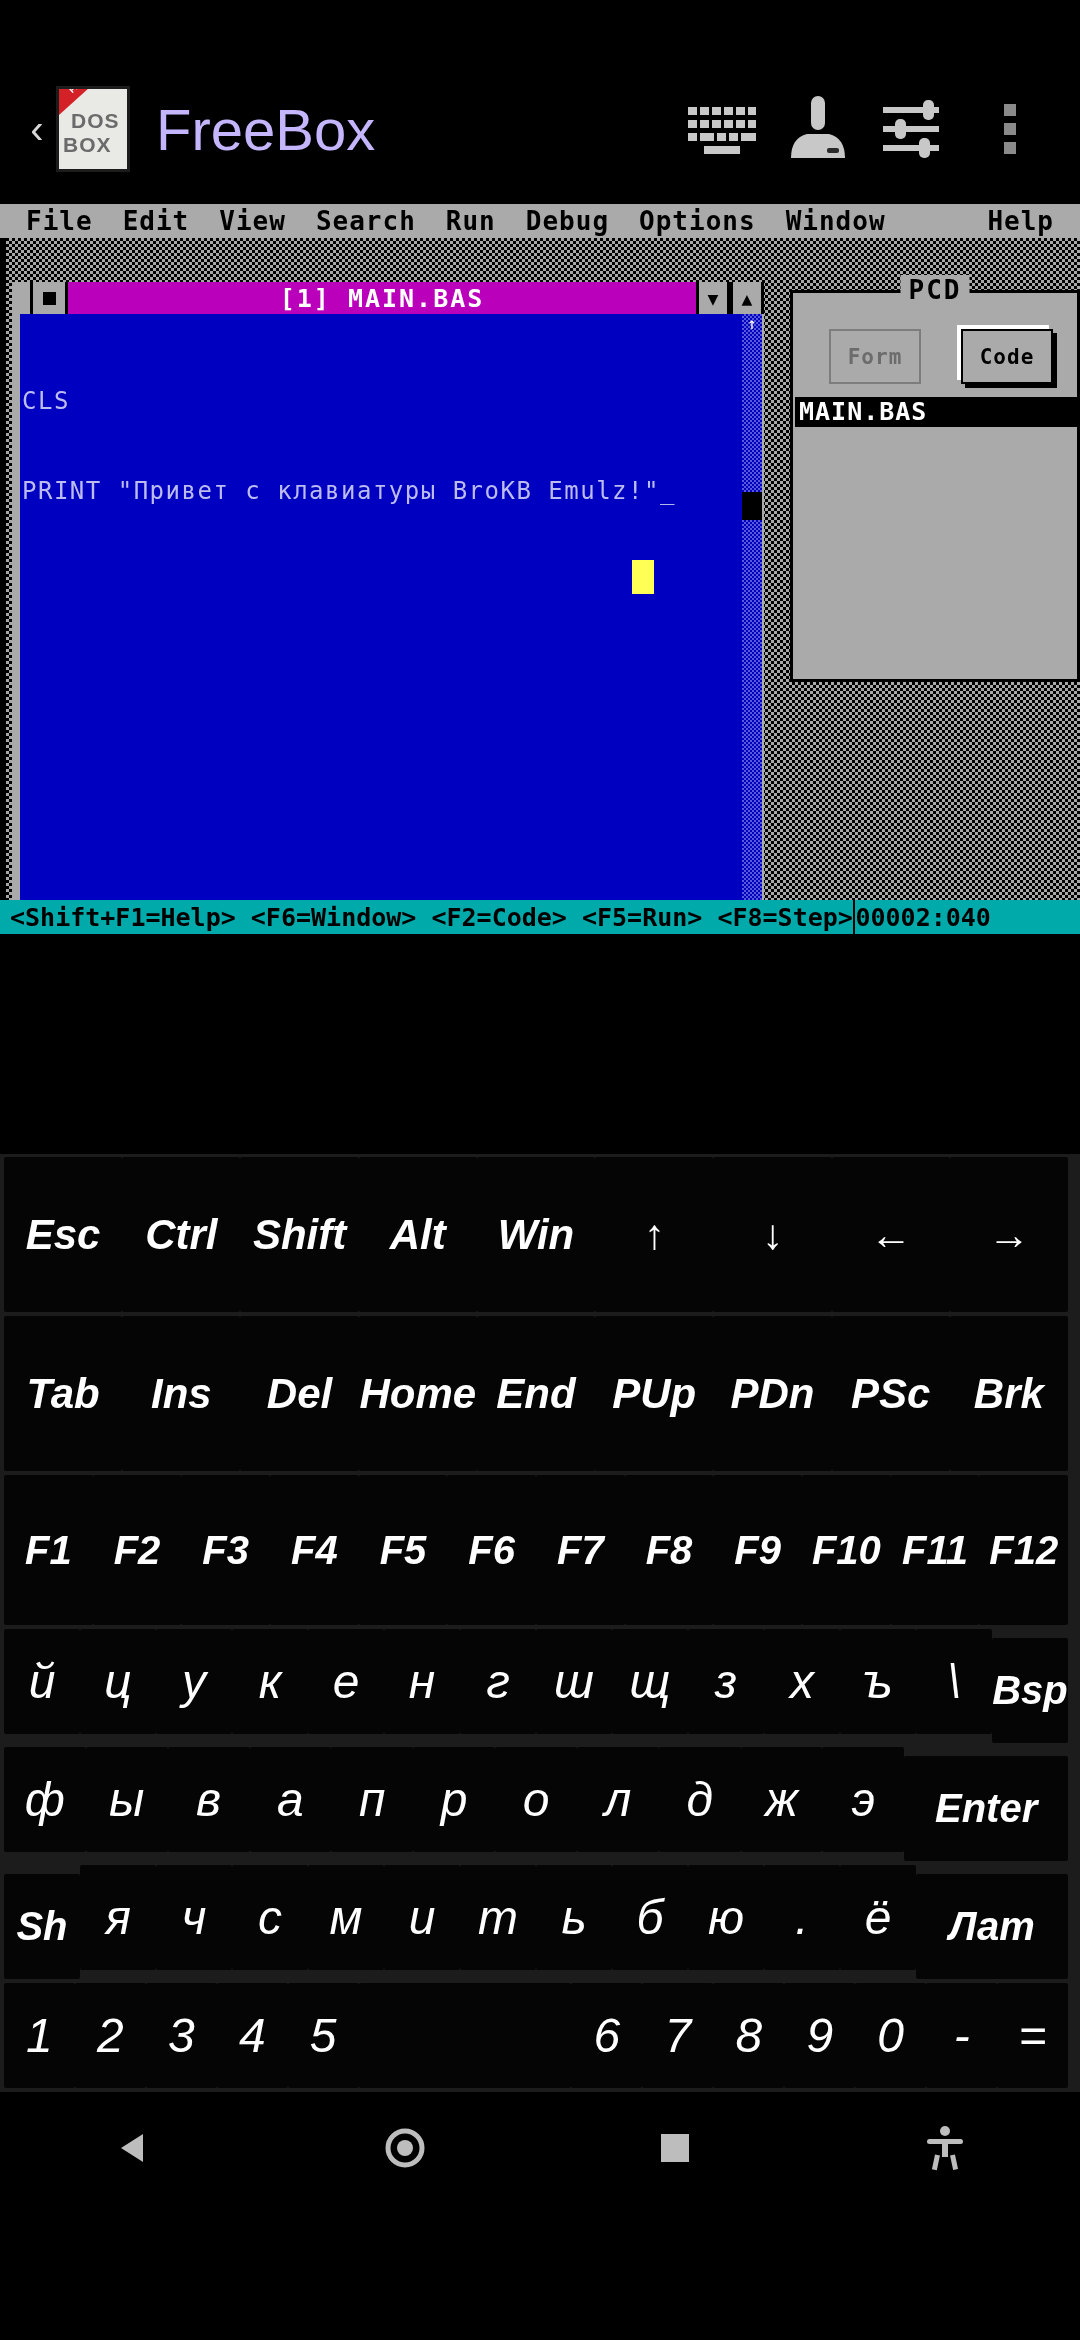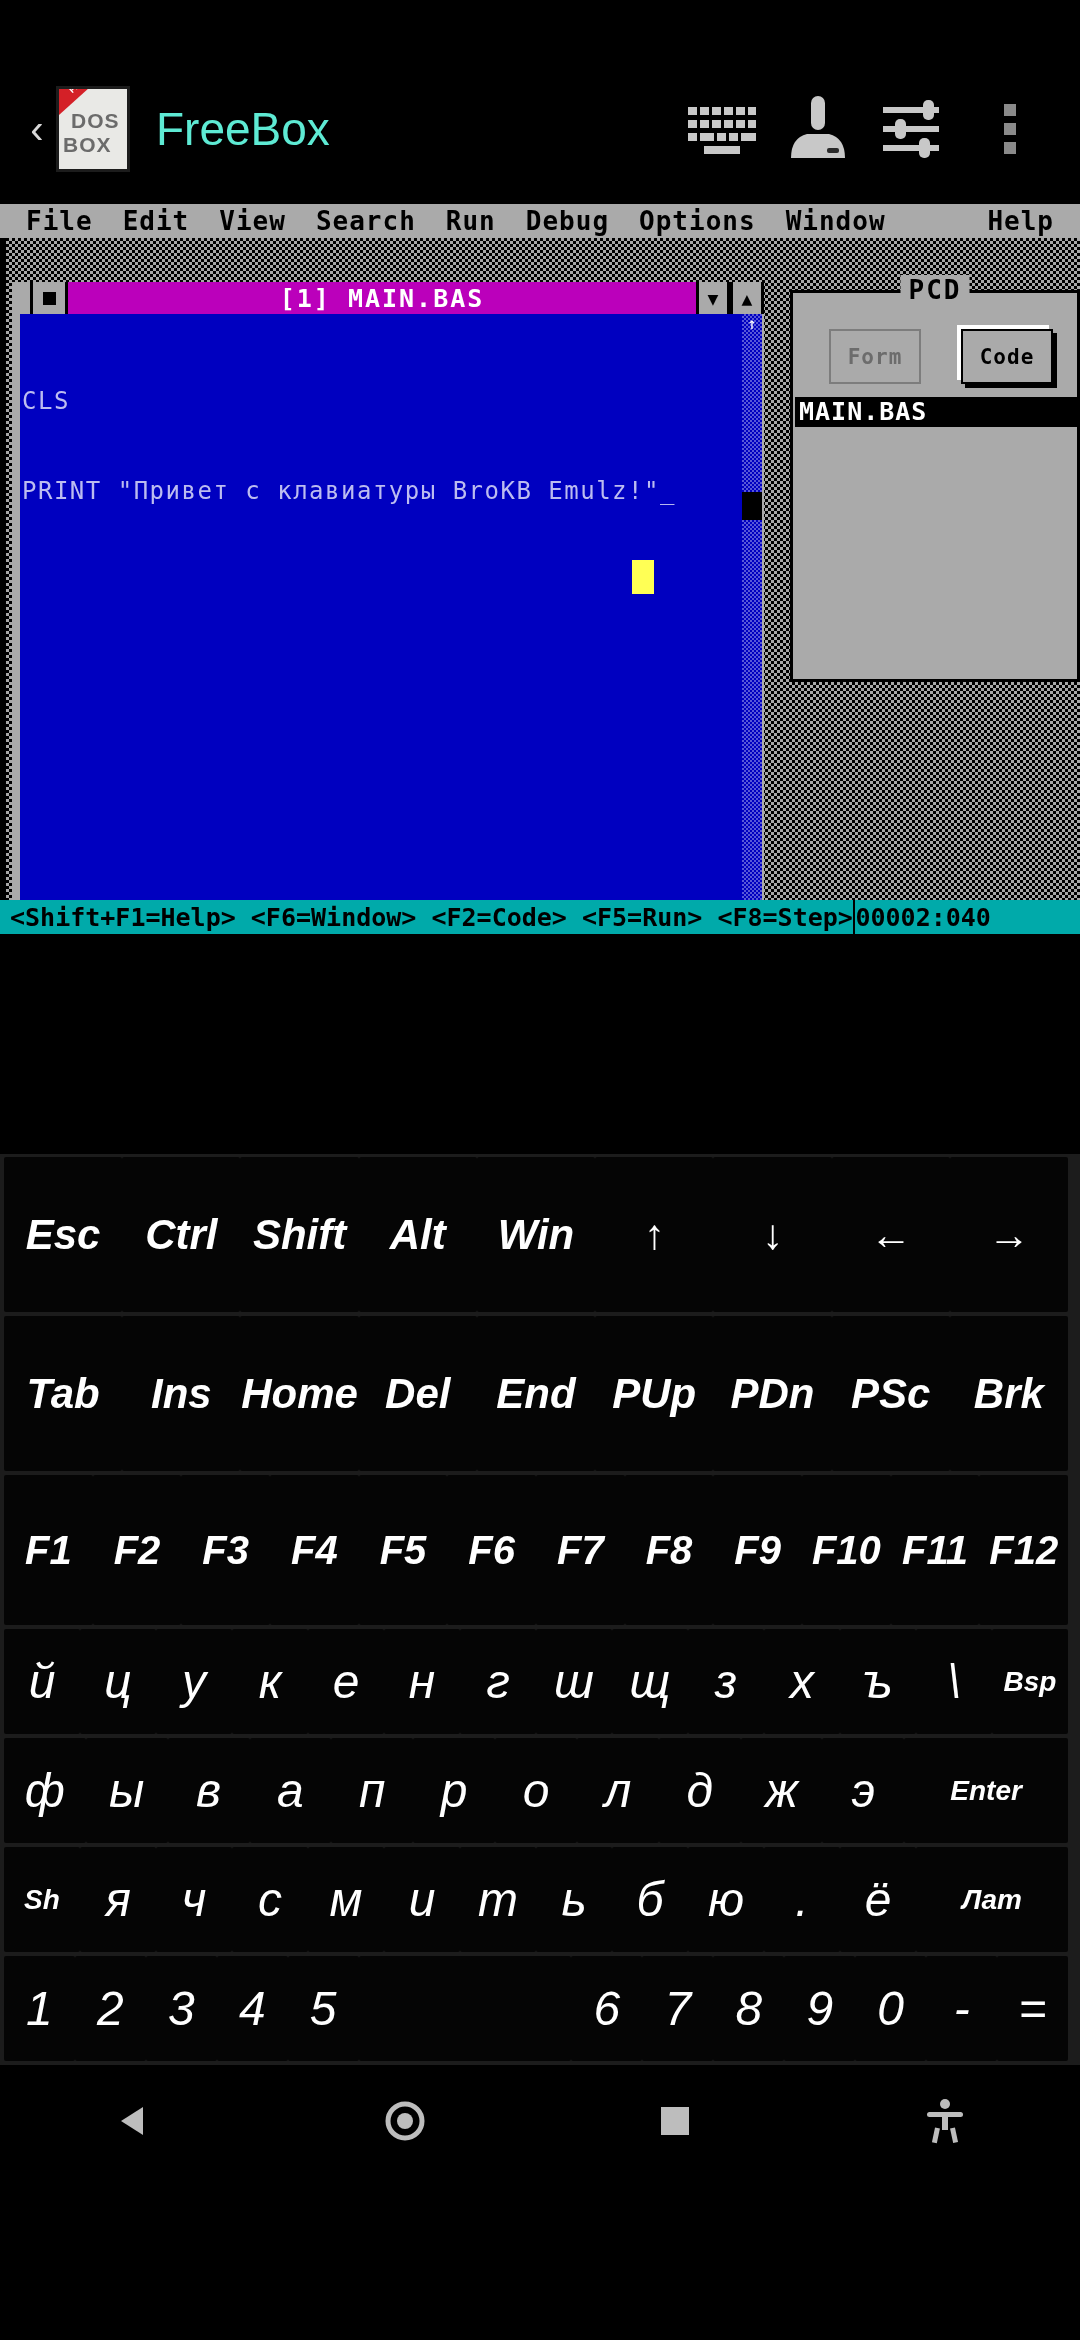--- a/index.html
+++ b/index.html
@@ -33,21 +33,21 @@
   }
   #app-logo .dosword { top: 20px; margin-left: 8px; }
   #app-logo .boxword { top: 44px; }
   #app-logo .freeribbon {
     position: absolute; top: -11px; left: -20px; width: 70px; height: 20px;
     background: #d42027; transform: rotate(-42deg);
     color: #fff; font-size: 9px; font-weight: 700;
     text-align: center; line-height: 20px; padding-left: 14px;
   }
   #app-title {
-    color: #5eead4; font-size: 46px; margin-left: 26px;
+    color: #c4b5fd; font-size: 58px; margin-left: 26px;
     flex: 1 1 auto; white-space: nowrap;
   }
   .toolbtn {
     width: 96px; height: 96px; flex: 0 0 auto;
     display: flex; align-items: center; justify-content: center;
   }
   .toolbtn svg { display: block; }
 
   
   #dos-screen {
@@ -183,21 +183,21 @@
     border-radius: 2px; flex: 1 1 0; min-width: 0;
     font-family: "Liberation Sans", sans-serif;
   }
   .row-fn .key { height: 155px; font-size: 42px; font-weight: 700; }
   .row-nav .key { height: 155px; font-size: 42px; font-weight: 700; }
   .row-f .key { height: 150px; font-size: 40px; font-weight: 700; }
   .row-q .key { height: 105px; font-size: 48px; font-weight: 400; }
   .row-a .key { height: 105px; font-size: 48px; font-weight: 400; }
   .row-z .key { height: 105px; font-size: 48px; font-weight: 400; }
   .row-n .key { height: 105px; font-size: 48px; font-weight: 400; }
-  .key.small { font-size: 28px; font-weight: 700; }
+  .key.small { font-size: 40px; font-weight: 700; margin-top: 9px; }
   .key.wide2 { flex: 2 1 0; }
   .key.wide3 { flex: 3 1 0; }
   .key.blank { background: #050505; }
 
   
   #nav-bar {
     height: 112px; background: #000;
     display: flex; align-items: center; justify-content: space-around;
   }
   #nav-bar .navitem { width: 120px; display: flex; align-items: center; justify-content: center; }
@@ -347,22 +347,22 @@
       <div class="key">Alt</div>
       <div class="key">Win</div>
       <div class="key">↑</div>
       <div class="key">↓</div>
       <div class="key">←</div>
       <div class="key">→</div>
     </div>
     <div class="krow row-nav">
       <div class="key">Tab</div>
       <div class="key">Ins</div>
+      <div class="key">Del</div>
       <div class="key">Home</div>
-      <div class="key">Del</div>
       <div class="key">End</div>
       <div class="key">PUp</div>
       <div class="key">PDn</div>
       <div class="key">PSc</div>
       <div class="key">Brk</div>
     </div>
     <div class="krow row-f">
       <div class="key">F1</div>
       <div class="key">F2</div>
       <div class="key">F3</div>

